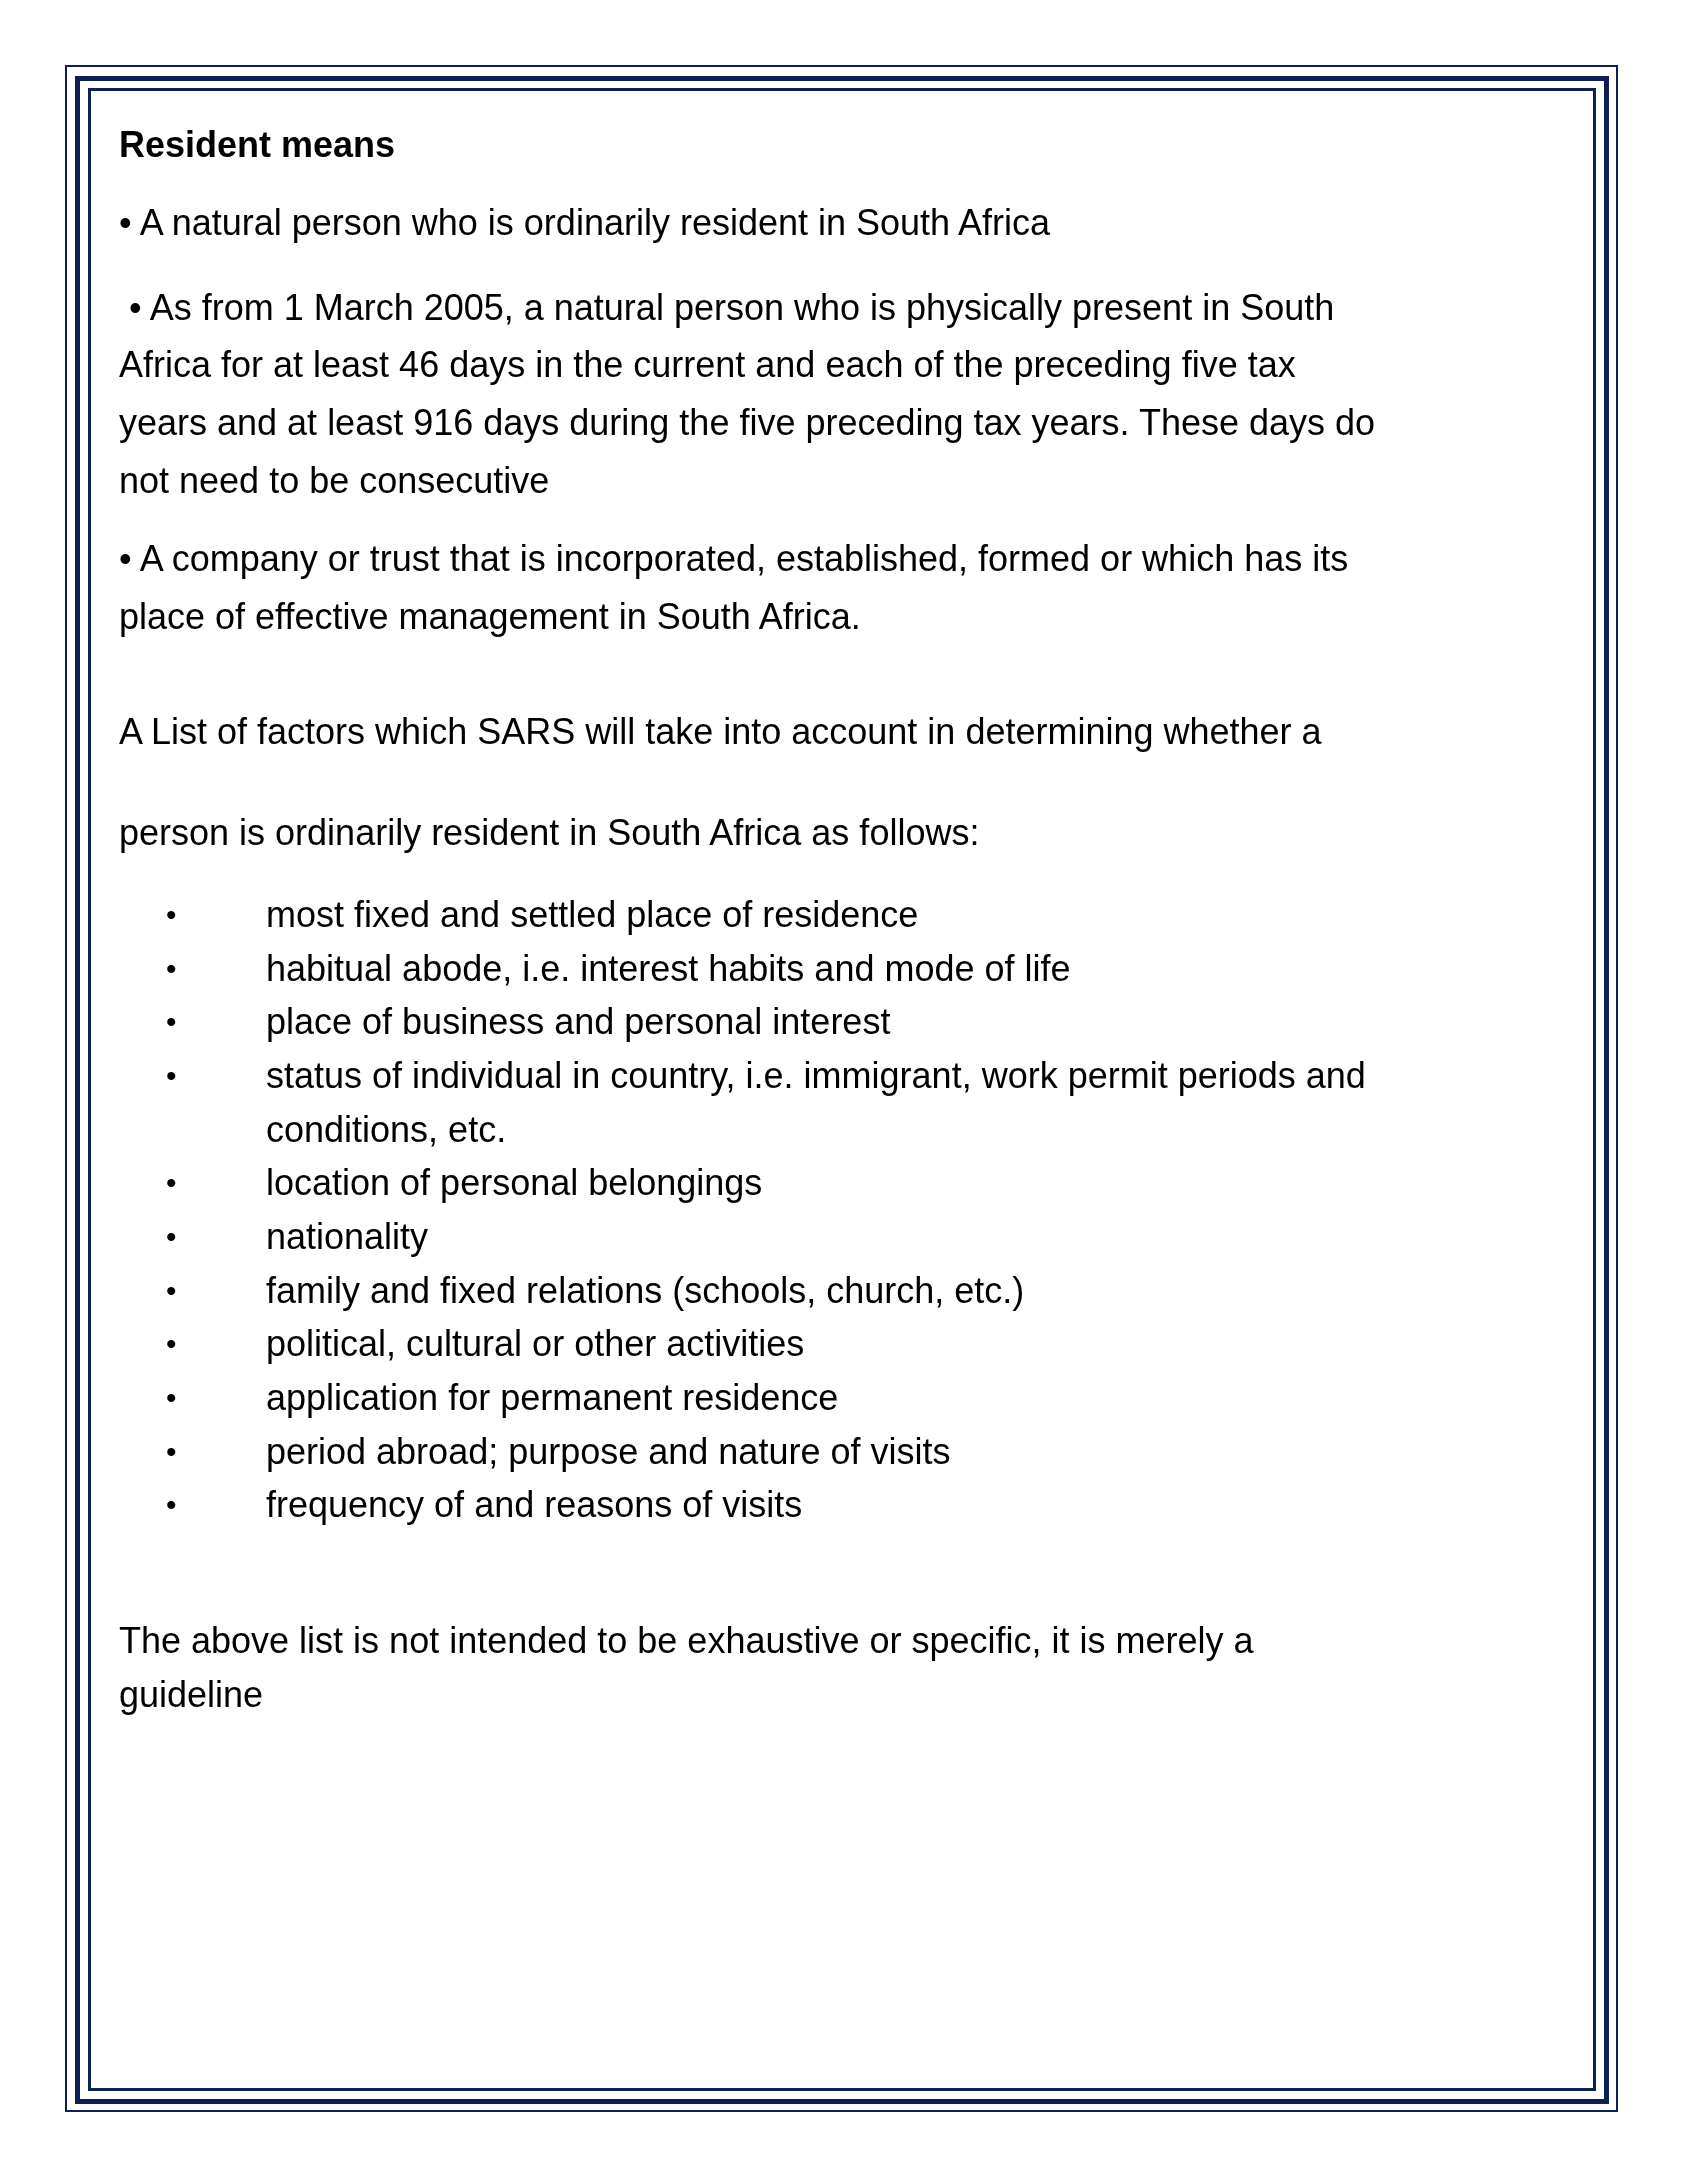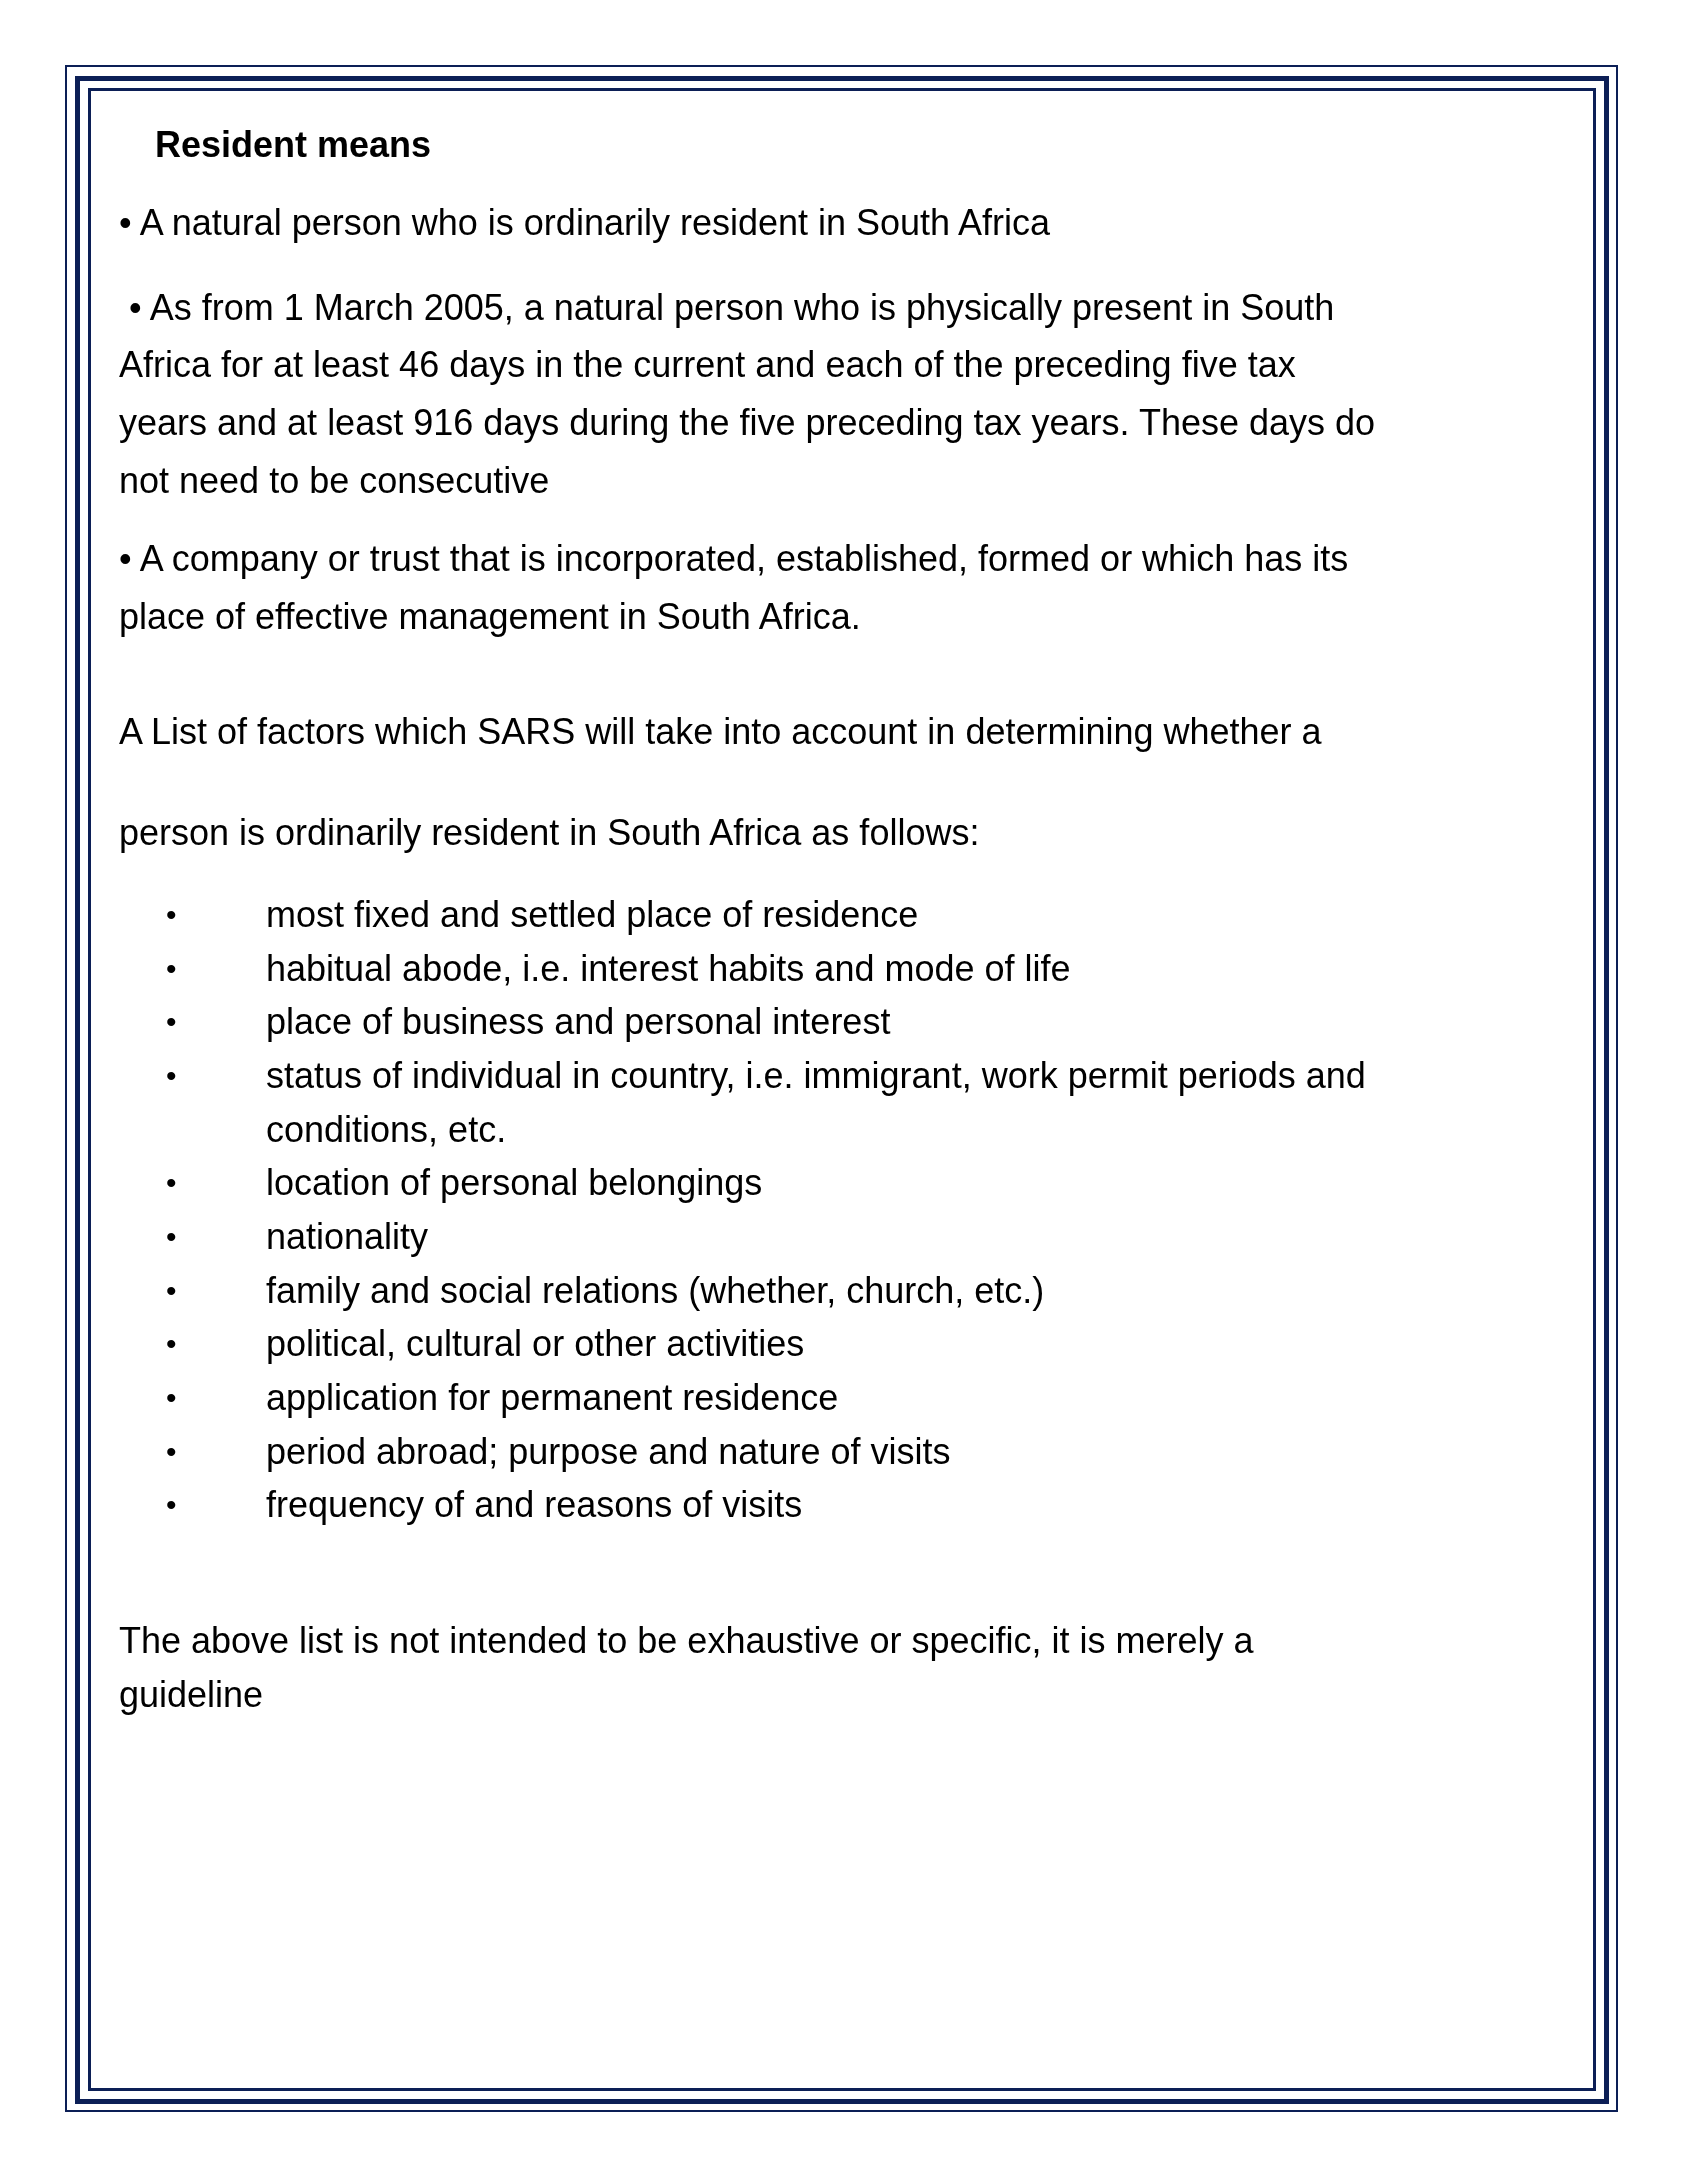--- a/index.html
+++ b/index.html
@@ -14,21 +14,21 @@
   .bullet { position: absolute; font-size: 30px; line-height: 36px; }
 </style>
 </head>
 <body>
 
 <div class="frame frame-outer"></div>
 <div class="frame frame-middle"></div>
 <div class="frame frame-inner"></div>
 
 <div>
-  <div class="line title" style="left:119px; top:127px;margin-left:36px;">Resident means</div>
+  <div class="line title" style="left:119px; top:127px;">Resident means</div>
 
   <div>
     <div>
       <div class="line" style="left:119px; top:205px;"><span>•</span> <span>A natural person who is ordinarily resident in South Africa</span></div>
     </div>
     <div>
       <div class="line" style="left:129px; top:290px;"><span>•</span> <span>As from 1 March 2005, a natural person who is physically present in South</span></div>
       <div class="line" style="left:119px; top:347px;">Africa for at least 46 days in the current and each of the preceding five tax</div>
       <div class="line" style="left:119px; top:405px;">years and at least 916 days during the five preceding tax years. These days do</div>
       <div class="line" style="left:119px; top:463px;">not need to be consecutive</div>
@@ -65,21 +65,21 @@
       <div>
         <div class="bullet" style="left: 166px; top: 1165px;">•</div>
         <div class="line" style="left: 266px; top: 1165px;">location of personal belongings</div>
       </div>
       <div>
         <div class="bullet" style="left: 166px; top: 1219px;">•</div>
         <div class="line" style="left: 266px; top: 1219px;">nationality</div>
       </div>
       <div>
         <div class="bullet" style="left: 166px; top: 1273px;">•</div>
-        <div class="line" style="left: 266px; top: 1273px;">family and social relations (whether, church, etc.)</div>
+        <div class="line" style="left: 266px; top: 1273px;">family and fixed relations (schools, church, etc.)</div>
       </div>
       <div>
         <div class="bullet" style="left: 166px; top: 1326px;">•</div>
         <div class="line" style="left: 266px; top: 1326px;">political, cultural or other activities</div>
       </div>
       <div>
         <div class="bullet" style="left: 166px; top: 1380px;">•</div>
         <div class="line" style="left: 266px; top: 1380px;">application for permanent residence</div>
       </div>
       <div>

